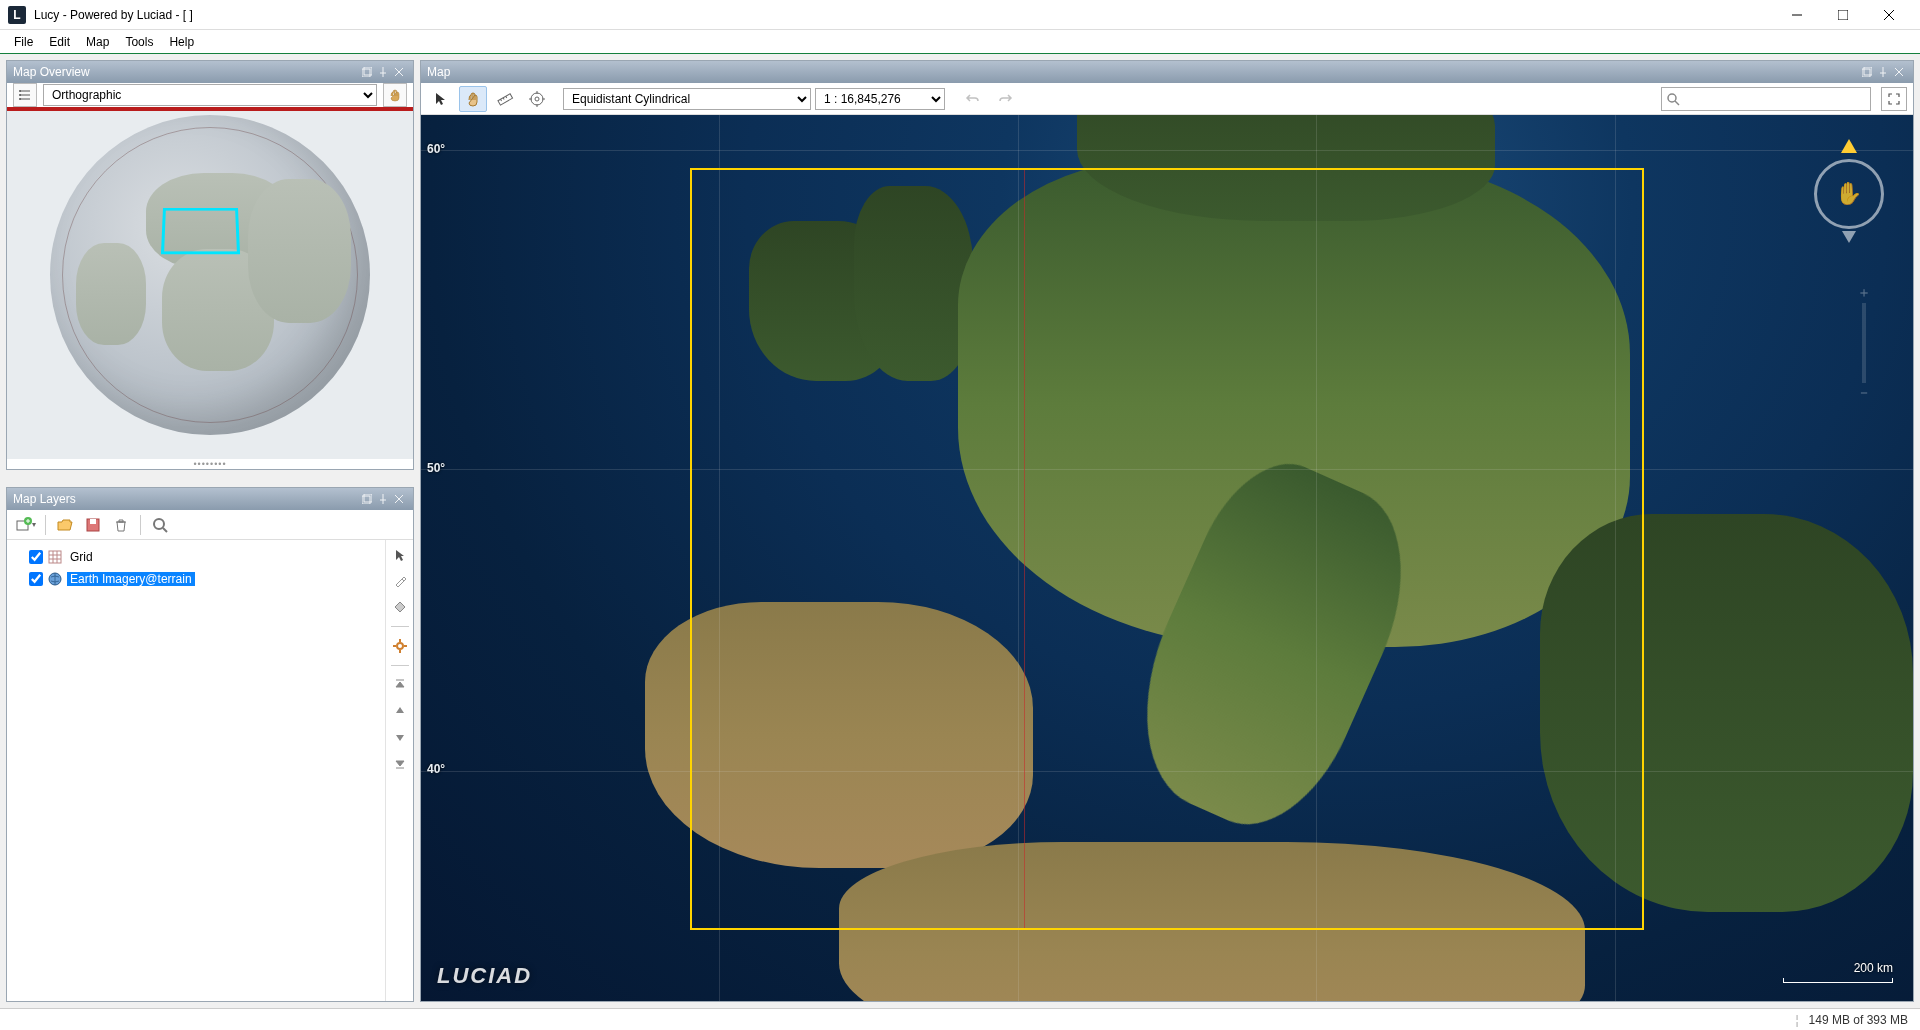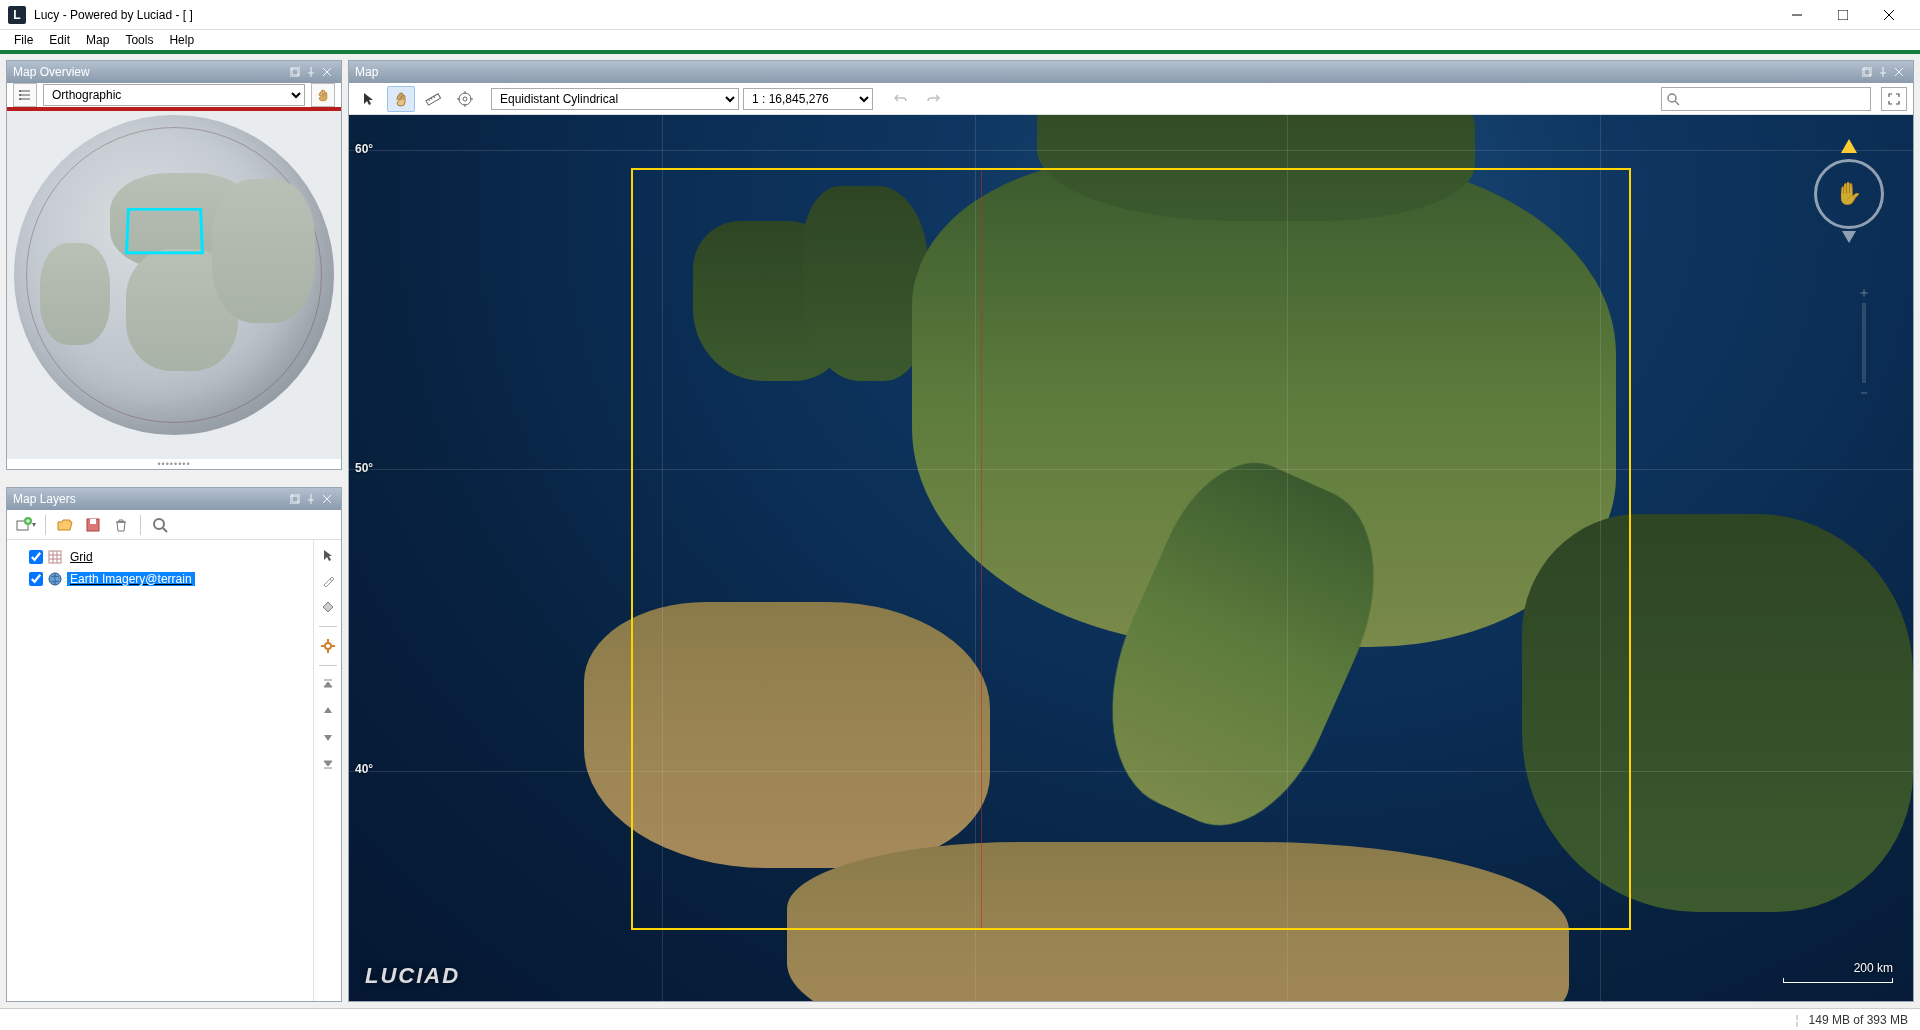--- a/index.html
+++ b/index.html
@@ -5,28 +5,28 @@
 * { box-sizing: border-box; margin: 0; padding: 0; font-family: "Segoe UI", Tahoma, sans-serif; font-size: 12px; }
 body { background: #f0f0f0; width: 1920px; height: 1030px; overflow: hidden; display: flex; flex-direction: column; }
 
 
 .titlebar { height: 30px; background: #fff; display: flex; align-items: center; padding: 0 8px; border-bottom: 1px solid #ddd; }
 .titlebar .app-icon { width: 18px; height: 18px; background: #1a2838; color: #fff; display: flex; align-items: center; justify-content: center; border-radius: 2px; font-weight: bold; margin-right: 8px; }
 .titlebar .title { flex: 1; }
 .titlebar .win-btn { width: 46px; height: 30px; display: flex; align-items: center; justify-content: center; cursor: pointer; }
 
 
-.menubar { height: 24px; background: #fff; display: flex; align-items: center; padding: 0 6px; border-bottom: 4px solid #15803d; }
+.menubar { height: 24px; background: #fff; display: flex; align-items: center; padding: 0 6px; border-bottom: 1px solid #15803d; }
 .menubar .menu-item { padding: 2px 8px; cursor: pointer; }
 
 
 .content { flex: 1; display: flex; padding: 6px; gap: 6px; background: #f0f0f0; min-height: 0; }
 
 
-.left-col { width: 336px; display: flex; flex-direction: column; gap: 6px; min-height: 0; }
+.left-col { width: 408px; display: flex; flex-direction: column; gap: 6px; min-height: 0; }
 
 
 .panel { border: 1px solid #9aa6b2; background: #fff; display: flex; flex-direction: column; min-height: 0; }
 .panel-header { height: 22px; background: linear-gradient(#b3c0cf, #8a9bad); color: #fff; font-size: 11px; display: flex; align-items: center; padding: 0 6px; }
 .panel-header .ph-title { flex: 1; }
 .panel-header .ph-btn { width: 16px; height: 16px; display: flex; align-items: center; justify-content: center; cursor: pointer; opacity: .85; }
 
 
 .overview { height: 410px; }
 .overview-toolbar { height: 28px; display: flex; align-items: center; padding: 3px 6px; gap: 6px; border-bottom: 4px solid #b91c1c; }
@@ -39,21 +39,21 @@
 .globe-land { position:absolute; border-radius:40%; background:linear-gradient(#b9c0b6,#a9b2a6); }
 .aoi-overview { position:absolute; border:3px solid #00e5ff; }
 .drag-handle { height: 10px; display:flex; align-items:center; justify-content:center; color:#999; cursor:ns-resize; font-size:9px; letter-spacing:1px; }
 
 
 .layers { flex: 1; margin-top: 11px; }
 .layers-toolbar { height: 30px; display: flex; align-items: center; padding: 3px 6px; gap: 2px; border-bottom: 1px solid #ddd; }
 .tb-btn { width: 26px; height: 24px; display:flex; align-items:center; justify-content:center; cursor:pointer; border-radius:2px; }
 .tb-sep { width:1px; height:20px; background:#ccc; margin:0 4px; }
 .layers-body { flex:1; padding: 6px 4px; overflow:auto; }
-.tree-row { display:flex; align-items:center; height:22px; gap:4px; padding-left: 18px; text-decoration: underline; }
+.tree-row { display:flex; align-items:center; height:22px; gap:4px; padding-left: 18px; }
 .tree-row input[type=checkbox] { width:14px; height:14px; }
 .tree-row .layer-icon { width:16px; height:16px; display:flex; align-items:center; justify-content:center; }
 .tree-row.selected .lbl { background:#0a84ff; color:#fff; padding:0 3px; }
 .lbl { padding:0 3px; }
 
 
 .map-panel { flex:1; display:flex; flex-direction:column; }
 .map-toolbar { height: 32px; display:flex; align-items:center; padding:3px 6px; gap:4px; border-bottom:1px solid #ddd; background:#fff; }
 .map-tb-btn { width:28px; height:26px; display:flex; align-items:center; justify-content:center; cursor:pointer; border:1px solid transparent; border-radius:2px; }
 .map-tb-btn.active { background:#dbe9f9; border-color:#9ac3ea; }

